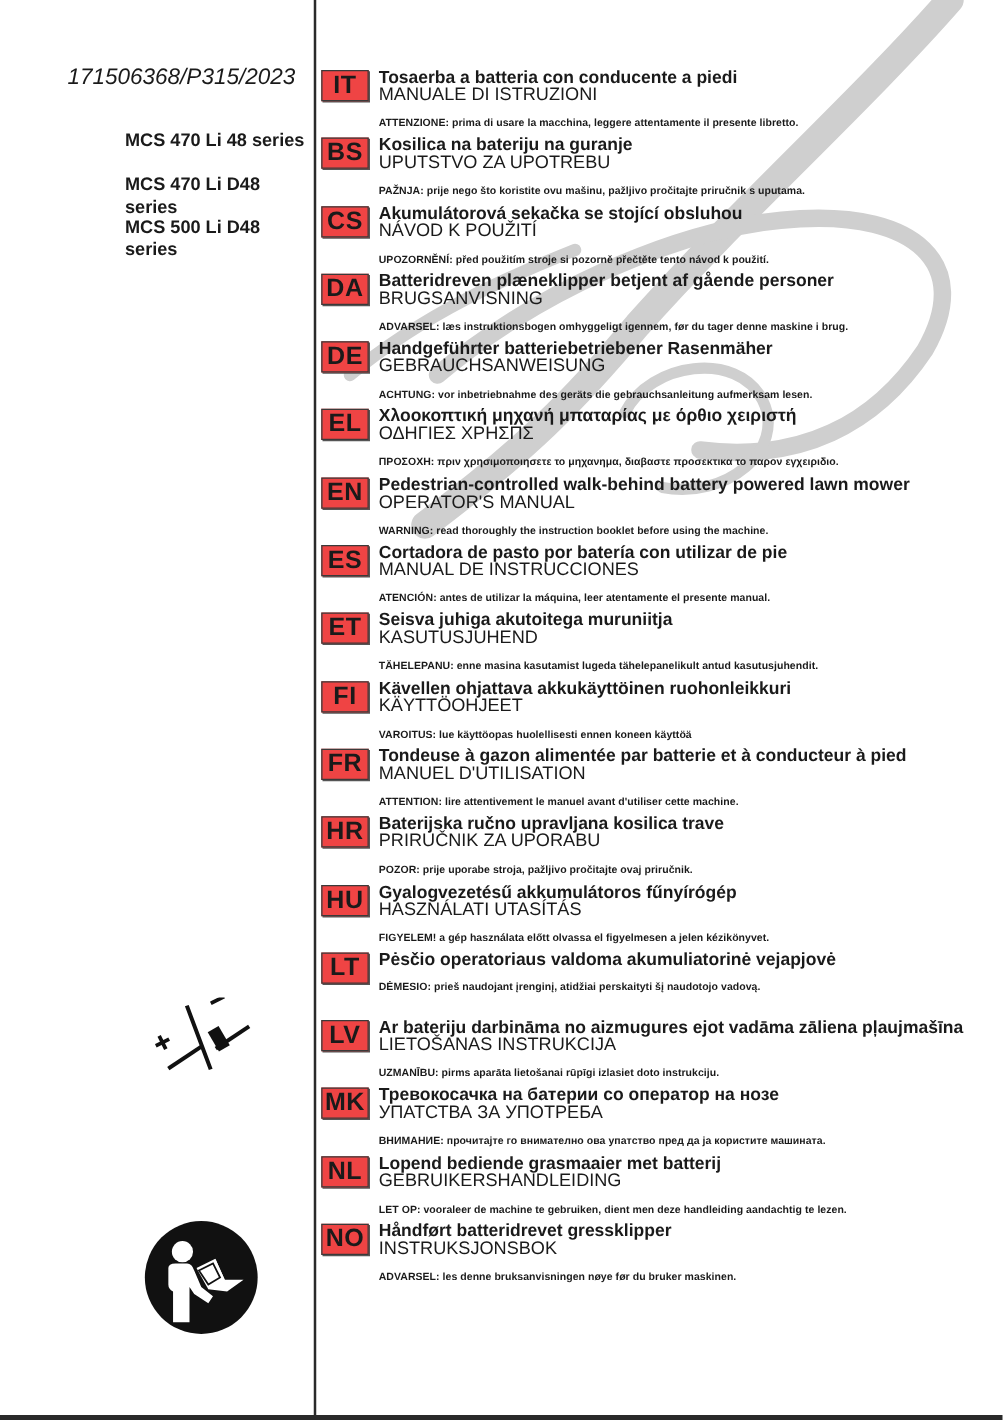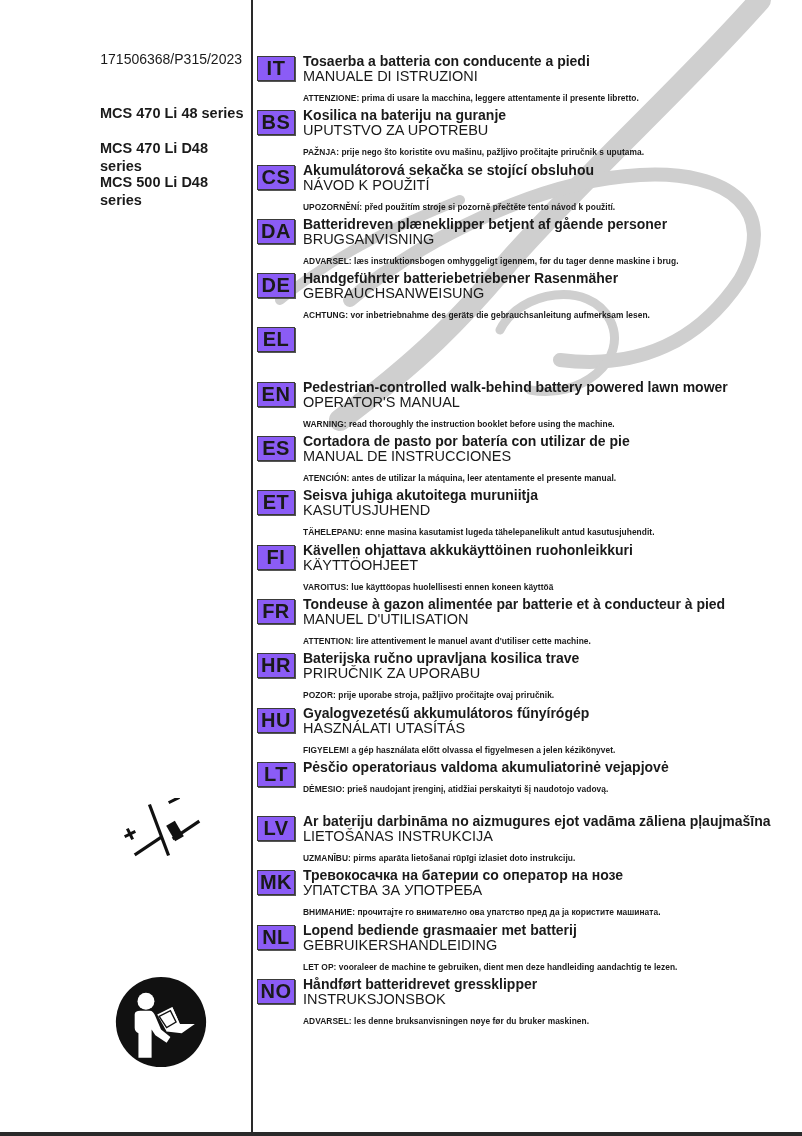--- a/index.html
+++ b/index.html
@@ -5,34 +5,34 @@
   html, body { margin: 0; padding: 0; }
   body {
     width: 802px; height: 1136px; position: relative; overflow: hidden;
     background: #ffffff; color: #1a1a1a;
     font-family: "Liberation Sans", sans-serif;
   }
   .vline { position: absolute; left: 251px; top: 0; width: 2px; height: 1134px; background: #2a2a2a; }
   .hline { position: absolute; left: 0; top: 1132px; width: 802px; height: 4px; background: #2a2a2a; }
 
   .left { position: absolute; left: 54px; top: 0; width: 195px; }
-  .docref { position: absolute; top: 51px; left: 0; width: 188px; font-size: 14px; display: flex; justify-content: flex-end; }
+  .docref { position: absolute; top: 51px; left: 0; width: 188px; font-size: 18px; display: flex; justify-content: flex-start; font-style: italic; }
   .models { position: absolute; top: 104px; left: 0; margin-left: 46px; }
   .model { font-size: 14.5px; font-weight: bold; height: 34.5px; line-height: 18px; }
 
   .battery-icon { position: absolute; left: 112px; top: 798px; width: 90px; height: 60px; }
   .manual-icon { position: absolute; left: 114px; top: 975px; width: 94px; height: 94px; }
 
   .watermark { position: absolute; left: 260px; top: 0; width: 542px; height: 480px; pointer-events: none; }
 
   .langs { position: absolute; left: 257px; top: 54px; width: 545px; }
   .lang { position: relative; height: 54.3px; }
   .code {
     position: absolute; left: 0; top: 2px; width: 36px; height: 23px;
-    background: #8b5cf6; border: 1px solid #3a3a3a; box-shadow: 1px 1px 0 #555;
+    background: #ef4444; border: 1px solid #3a3a3a; box-shadow: 1px 1px 0 #555;
     font-size: 20px; font-weight: bold; text-align: center; line-height: 23px; letter-spacing: 0.5px;
   }
   .text { position: absolute; left: 46px; top: 0; white-space: nowrap; }
   .title { font-size: 14px; font-weight: bold; line-height: 15px; }
   .manual { font-size: 14.5px; line-height: 15px; }
   .warn { font-size: 8.4px; font-weight: bold; line-height: 10px; margin-top: 9px; letter-spacing: 0.05px; }
 </style>
 </head>
 <body>
 
@@ -118,20 +118,25 @@
   <div class="lang">
       <div class="code">DE</div>
       <div class="text">
         <div class="title">Handgeführter batteriebetriebener Rasenmäher</div>
         <div class="manual">GEBRAUCHSANWEISUNG</div>
         <div class="warn">ACHTUNG: vor inbetriebnahme des geräts die gebrauchsanleitung aufmerksam lesen.</div>
       </div>
     </div>
   <div class="lang">
       <div class="code">EL</div>
+      <div class="text">
+        <div class="title">Χλοοκοπτική μηχανή μπαταρίας με όρθιο χειριστή</div>
+        <div class="manual">ΟΔΗΓΙΕΣ ΧΡΗΣΠΣ</div>
+        <div class="warn">ΠΡΟΣΟΧΗ: πριν χρησιμοποιησετε το μηχανημα, διαβαστε προσεκτικα το παρον εγχειριδιο.</div>
+      </div>
     </div>
   <div class="lang">
       <div class="code">EN</div>
       <div class="text">
         <div class="title">Pedestrian-controlled walk-behind battery powered lawn mower</div>
         <div class="manual">OPERATOR'S MANUAL</div>
         <div class="warn">WARNING: read thoroughly the instruction booklet before using the machine.</div>
       </div>
     </div>
   <div class="lang">

